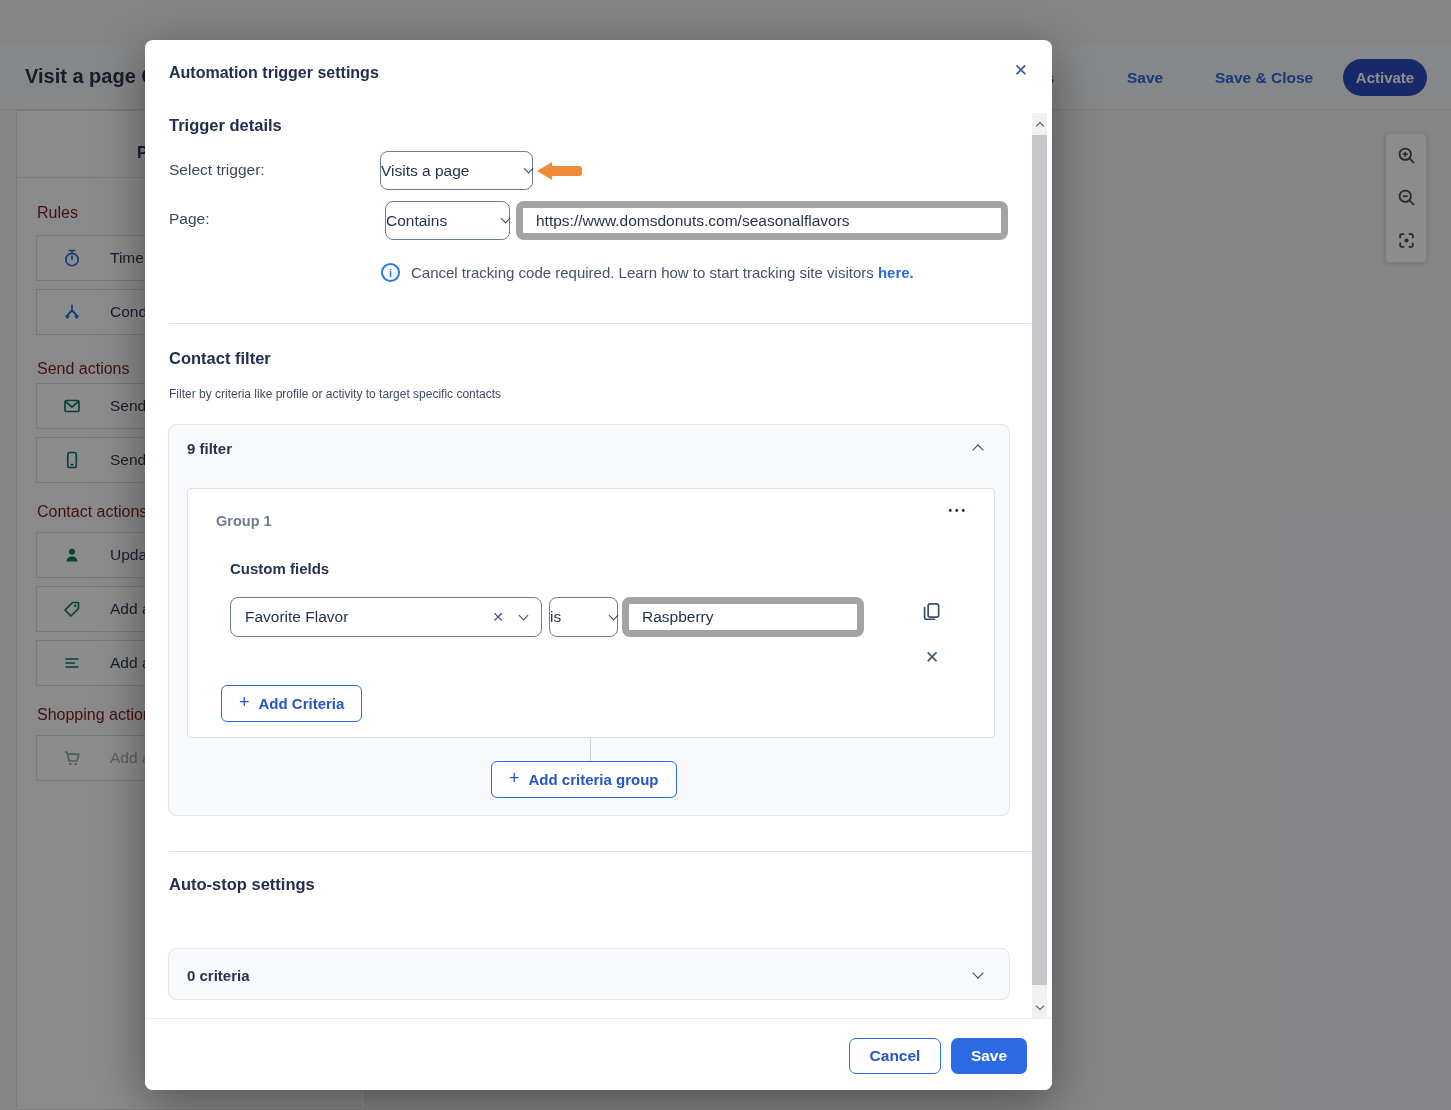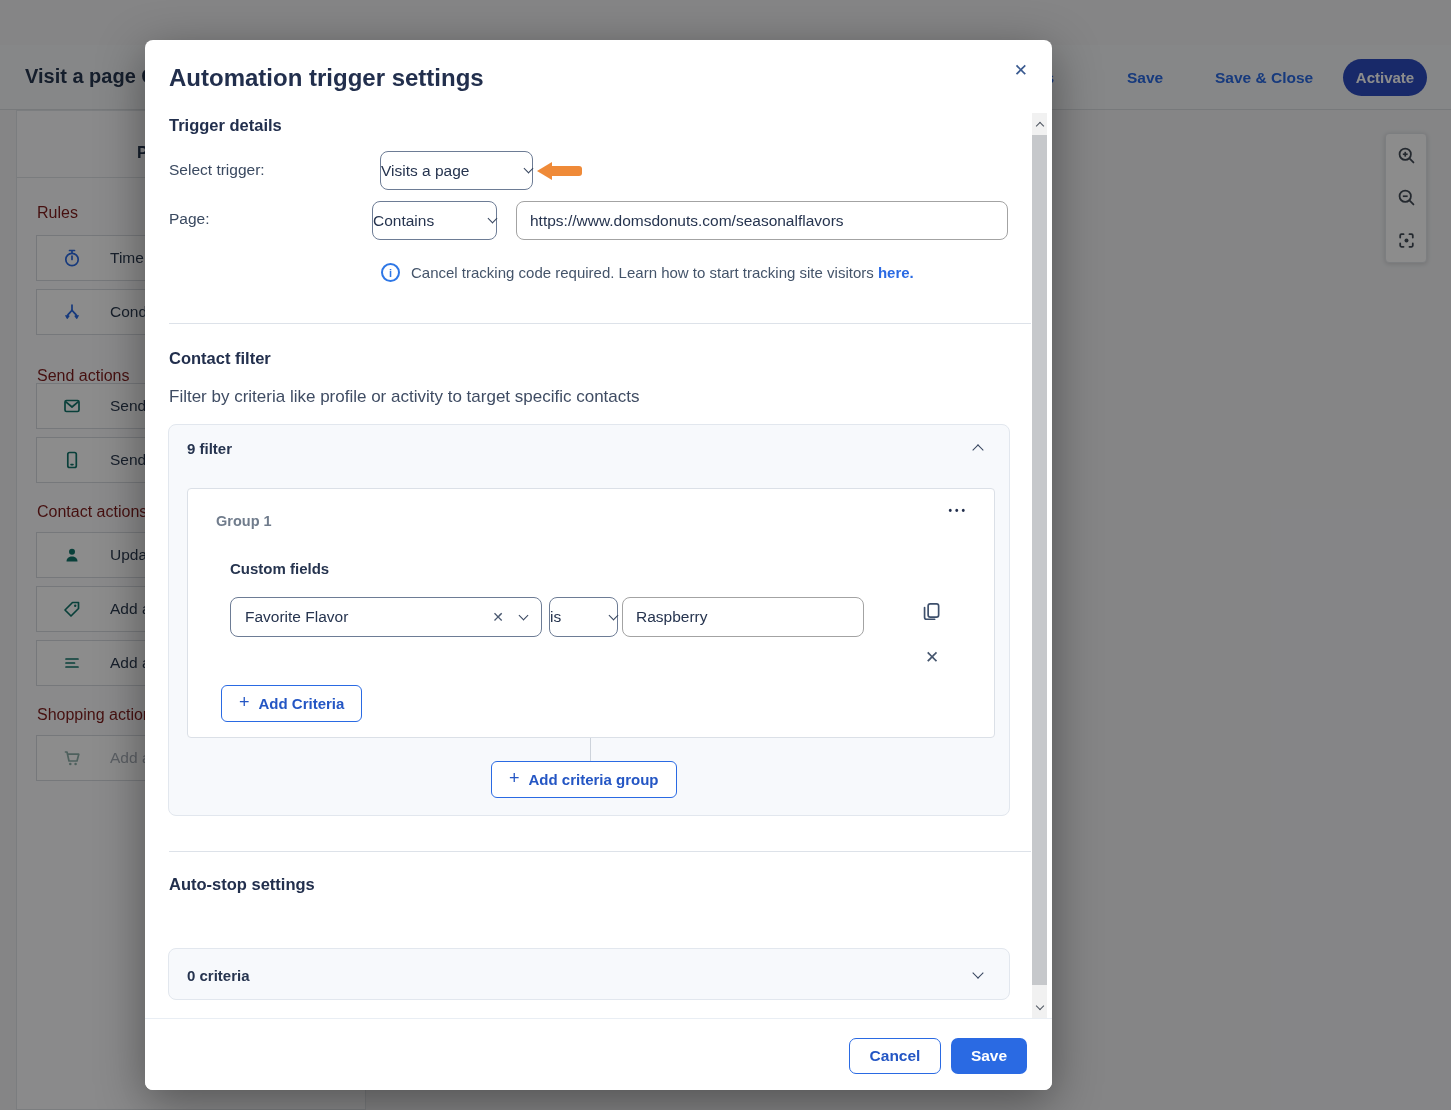--- a/index.html
+++ b/index.html
@@ -43,36 +43,36 @@
                   border:1px solid #e2e5e9; border-radius:4px; box-shadow:0 1px 5px rgba(0,0,0,.15);
                   display:flex; flex-direction:column; align-items:center; justify-content:space-around; z-index:1; }
   .zt-btn { width:42px; height:42px; display:flex; align-items:center; justify-content:center; cursor:pointer; }
 
   
   .overlay { position:absolute; inset:0; background:rgba(0,0,0,0.45); z-index:5; }
 
   
   .modal { position:absolute; left:145px; top:40px; width:907px; height:1050px; background:#fff;
            border-radius:8px; box-shadow:0 12px 48px rgba(0,0,0,.4); z-index:10; }
-  .m-title { position:absolute; left:24px; top:24px; font-size:24px; font-weight:bold; color:#222f4d; }
+  .m-title { position:absolute; left:24px; top:24px; font-size:16px; font-weight:bold; color:#222f4d; }
   .m-close { position:absolute; right:24px; top:20px; font-size:17px; color:#3a5a90; background:none;
              border:none; cursor:pointer; font-family:"Liberation Sans",sans-serif; }
   .m-h2 { position:absolute; left:24px; font-size:16.5px; font-weight:bold; color:#222f4d; }
   .m-label { position:absolute; left:24px; font-size:15.5px; color:#3a4960; }
-  .m-desc { position:absolute; left:24px; font-size:17px; color:#3f4c63; }
+  .m-desc { position:absolute; left:24px; font-size:12px; color:#3f4c63; }
 
   .select { position:absolute; border:1px solid #6d7c95; border-radius:8px; background:#fff;
             display:flex; align-items:center; color:#26344f; font-size:15.5px; cursor:pointer; }
   .sel-center { justify-content:space-between; gap:11px; }
   .chev { display:inline-block; width:8px; height:8px; border-right:1.8px solid #36455e;
           border-bottom:1.8px solid #36455e; transform:rotate(45deg); margin-top:-4px; }
   .chev.up { transform:rotate(-135deg); margin-top:4px; }
   .chev.sm { width:7px; height:7px; }
 
-  .text-input { position:absolute; border:1px solid #a3a3a3; border-radius:8px; background:#fff;
+  .text-input { position:absolute; border:7px solid #a3a3a3; border-radius:8px; background:#fff;
                 padding:0 13px; font-size:15.5px; color:#26344f; font-family:"Liberation Sans",sans-serif; outline:none; }
 
   
   .arrow-annot { position:absolute; left:392px; top:122px; width:45px; height:18px; }
   .arrow-head { position:absolute; left:0; top:0; width:0; height:0; border-top:9px solid transparent;
                 border-bottom:9px solid transparent; border-right:15px solid #ef8a38; }
   .arrow-shaft { position:absolute; left:14px; top:4px; width:31px; height:10px; background:#ef8a38; border-radius:0 3px 3px 0; }
 
   .info-row { position:absolute; left:236px; top:223px; display:flex; gap:11px; align-items:flex-start; }
   .info-icon { width:19px; height:19px; border:2px solid #2e77e6; border-radius:50%; color:#2e77e6;
@@ -163,21 +163,21 @@
       <span class="si-icon">
         <svg viewBox="0 0 20 20" width="20" height="20">
             <path d="M10 3 v4.5 M10 7.5 C10 10.5 6 10.5 5.3 14.5 M10 7.5 C10 10.5 14 10.5 14.7 14.5" fill="none" stroke="#2a6ae3" stroke-width="1.7" stroke-linecap="round"></path>
             <path d="M3.7 13.2 L5.3 16.2 L7.1 13.5" fill="none" stroke="#2a6ae3" stroke-width="1.5" stroke-linejoin="round"></path>
             <path d="M12.9 13.5 L14.7 16.2 L16.3 13.2" fill="none" stroke="#2a6ae3" stroke-width="1.5" stroke-linejoin="round"></path>
           </svg>
       </span>
       <span class="si-label">Cond</span>
     </div>
 
-    <div class="side-label" style="top:256px;">Send actions</div>
+    <div class="side-label" style="top:249px;">Send actions</div>
     <div class="side-item" style="top:272px;">
       <span class="si-icon">
         <svg viewBox="0 0 20 20" width="20" height="20">
             <rect x="3" y="4.5" width="14" height="11" rx="1.5" fill="none" stroke="#12756b" stroke-width="1.7"></rect>
             <path d="M3.6 5.6 L10 11 L16.4 5.6" fill="none" stroke="#12756b" stroke-width="1.7" stroke-linejoin="round"></path>
           </svg>
       </span>
       <span class="si-label">Send</span>
     </div>
     <div class="side-item" style="top:326px;">
@@ -271,21 +271,21 @@
     <div class="select sel-center" style="left:235px;top:111px;width:153px;height:39px;">
       <span>Visits a page</span>
       <span class="chev sm"></span>
     </div>
     <div class="arrow-annot">
       <div class="arrow-head"></div>
       <div class="arrow-shaft"></div>
     </div>
 
     <div class="m-label" style="top:170px;">Page:</div>
-    <div class="select sel-center" style="left:227px;top:161px;width:125px;height:39px;">
+    <div class="select sel-center" style="left:240px;top:161px;width:125px;height:39px;">
       <span>Contains</span>
       <span class="chev sm"></span>
     </div>
     <input class="text-input" style="left: 371px; top: 161px; width: 492px; height: 39px;" value="https://www.domsdonuts.com/seasonalflavors">
 
     <div class="info-row">
       <span class="info-icon">
           <span>i</span>
         </span>
       <span class="info-text">

